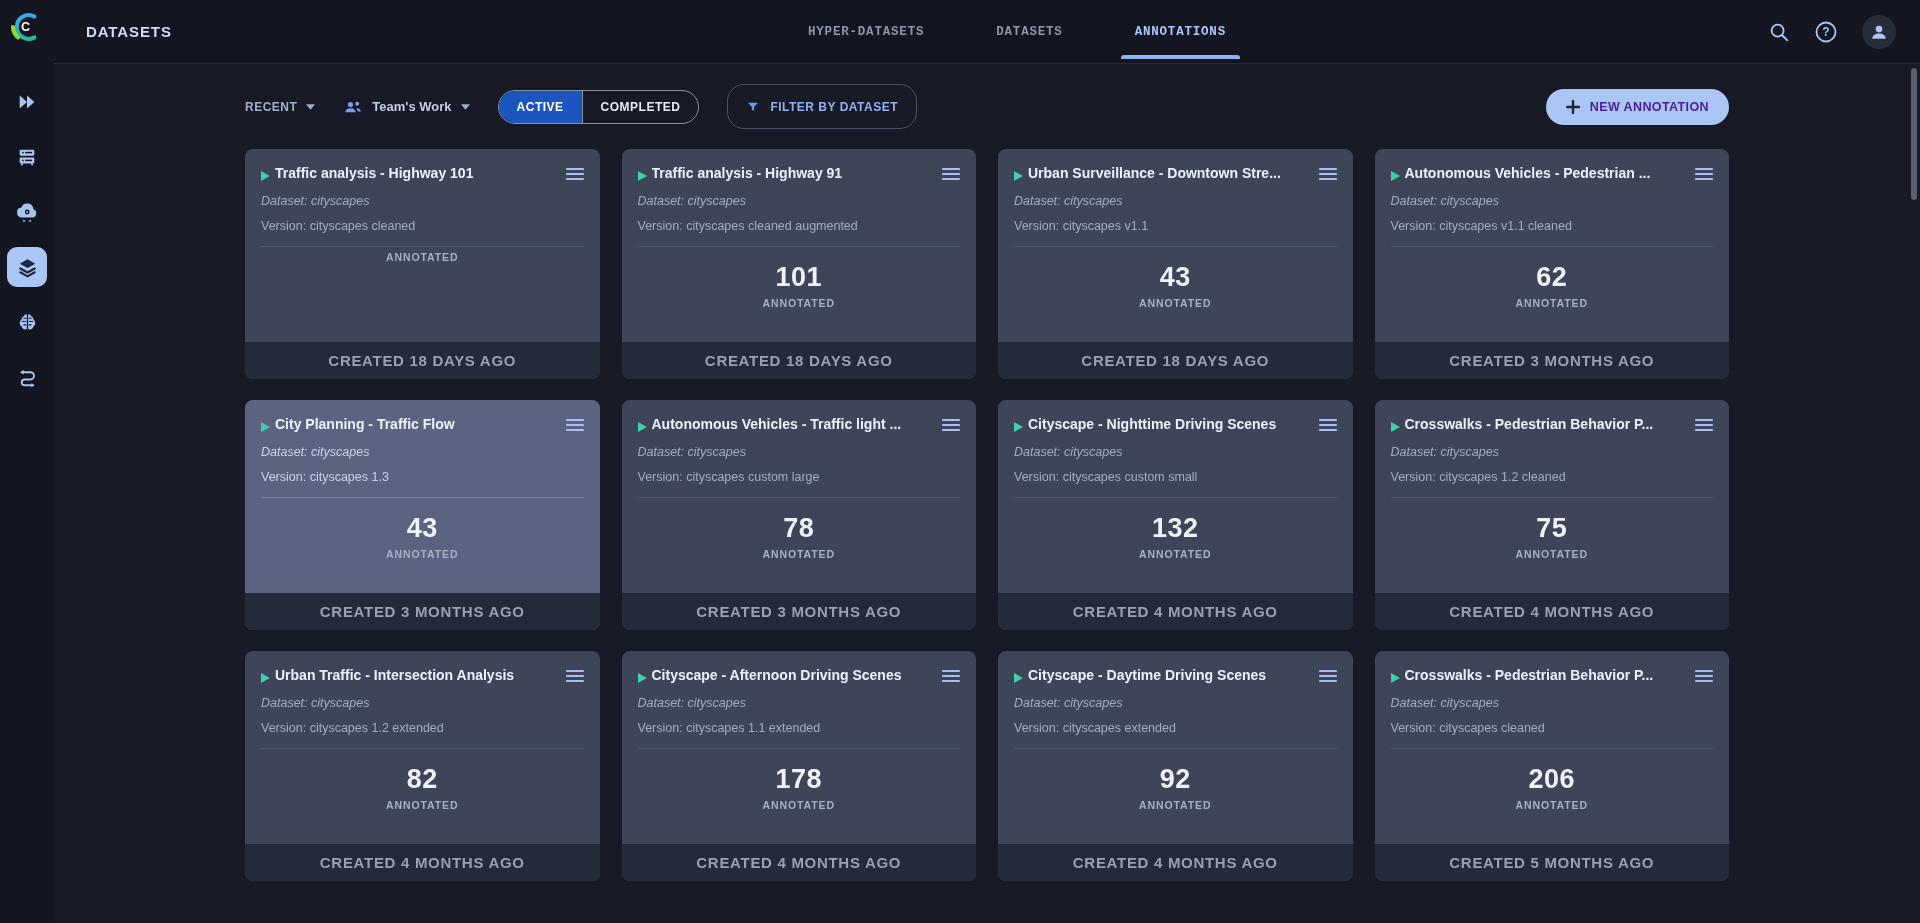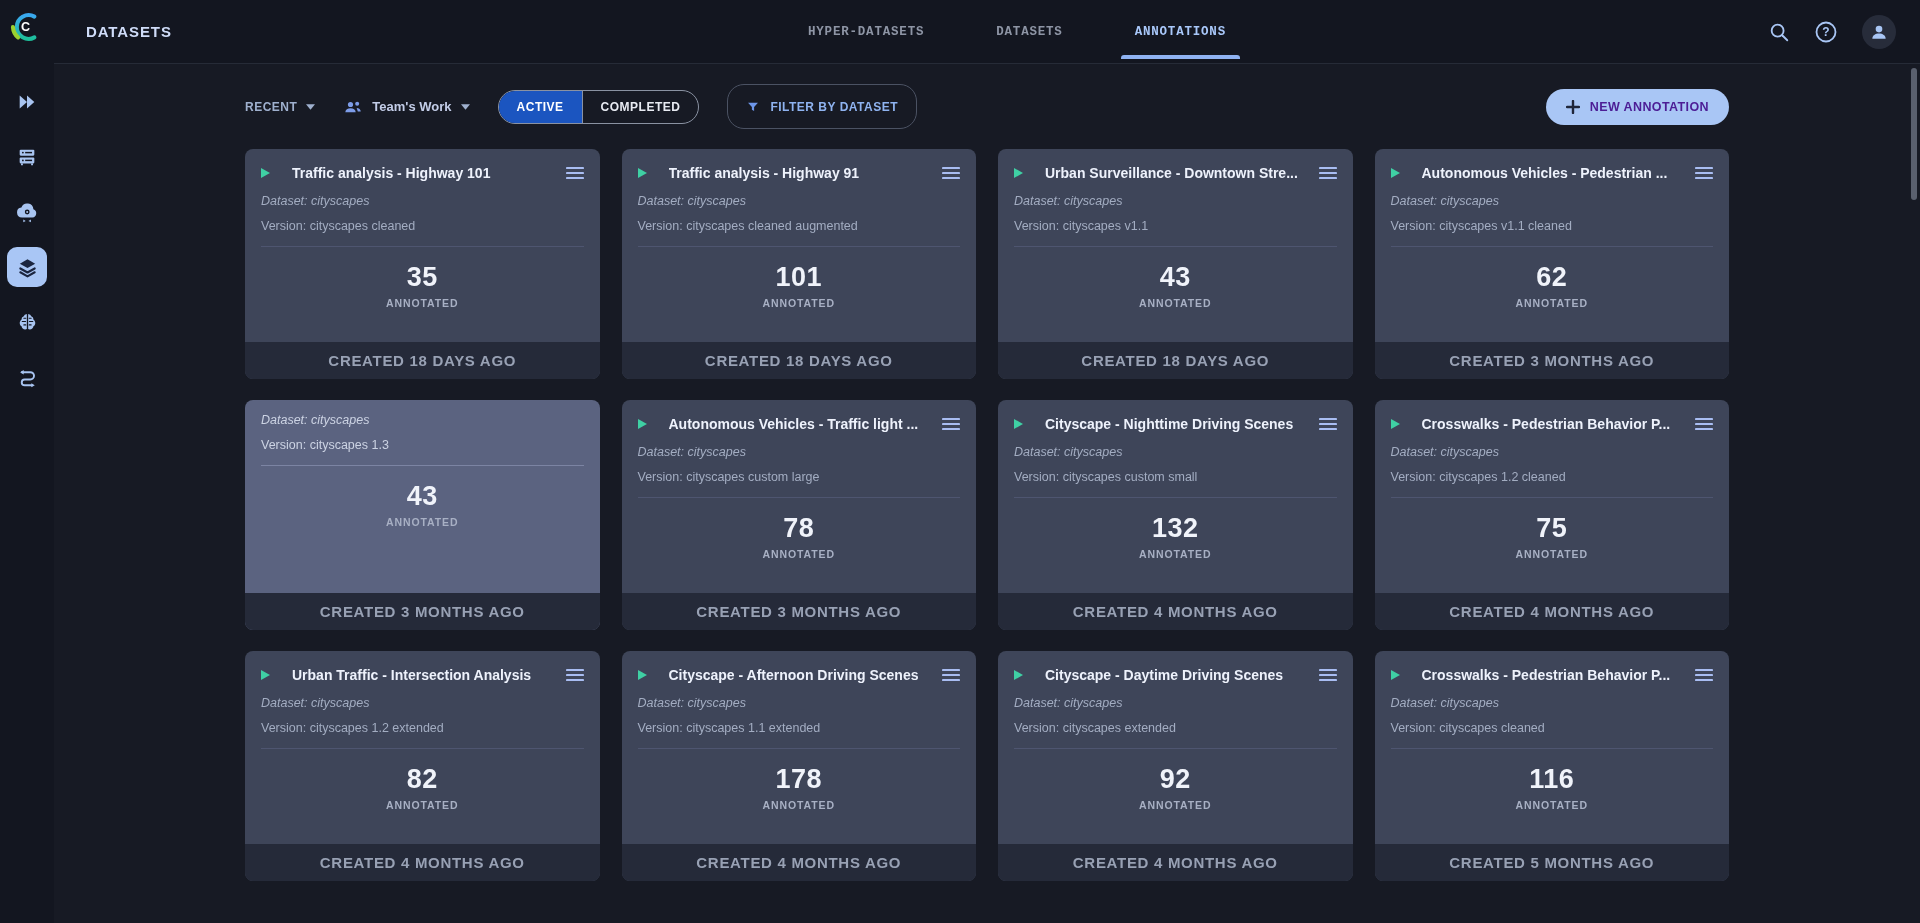--- a/index.html
+++ b/index.html
@@ -37,21 +37,21 @@
   .toggle-opt { display:flex; align-items:center; padding:0 18px; color:#e8ebf2; font-size:12px; font-weight:bold; letter-spacing:.5px; cursor:pointer; }
   .toggle-opt.selected { background:#1b55c0; color:#ffffff; }
   .toggle-opt + .toggle-opt { border-left:1px solid #8a92a2; }
   .filter-dataset { height:45px; border:1px solid #4b5263; border-radius:17px; display:flex; align-items:center; gap:10px; padding:0 18px; color:#8fb3f0; font-size:12px; font-weight:bold; letter-spacing:.5px; cursor:pointer; }
   .new-annotation { margin-left:auto; height:36px; background:#a9c6f5; border:none; border-radius:18px; display:flex; align-items:center; gap:10px; padding:0 20px; color:#4c1d95; font-size:12.5px; font-weight:bold; letter-spacing:.4px; cursor:pointer; }
 
   
   .grid { display:grid; grid-template-columns:repeat(4,1fr); column-gap:22px; row-gap:21px; }
   .card { position:relative; height:230px; background:#3e4559; border-radius:8px; overflow:hidden; cursor:pointer; }
   .card.highlighted { background:#5b6380; }
-  .card-head { display:flex; align-items:center; gap:22px; padding:16px 16px 0; }
+  .card-head { display:flex; align-items:flex-end; gap:5px; padding:16px 16px 0; }
   .play { width:0; height:0; border-left:9px solid #3fd0a4; border-top:5.5px solid transparent; border-bottom:5.5px solid transparent; flex-shrink:0; }
   .card-title { flex:1; color:#eef2fc; font-size:14px; font-weight:bold; white-space:nowrap; overflow:hidden; }
   .menu-btn { display:flex; align-items:center; cursor:pointer; flex-shrink:0; }
   .meta { padding:0 16px; color:#a3adc2; font-size:12.5px; }
   .meta.dataset { margin-top:13px;font-style:italic; }
   .meta.version { margin-top:11px; }
   .card.highlighted .meta { color:#ccd3e3; }
   .card-divider { margin:13px 16px 0; border-top:1px solid #4e5570; }
   .card.highlighted .card-divider { border-color:#7c84a3; }
   .count { margin-top:15px; text-align:center; color:#f0f3fa; font-size:27px; font-weight:bold; letter-spacing:.5px; }
@@ -209,21 +209,20 @@
       <span class="card-title">Traffic analysis - Highway 101</span>
       <span class="menu-btn">
         <svg width="18" height="14" viewBox="0 0 18 14" fill="none" stroke="#a9bdf2" stroke-width="2.2" stroke-linecap="round">
           <path d="M1 2h16M1 7h16M1 12h16"></path>
         </svg>
       </span>
     </div>
     <div class="meta dataset">Dataset: cityscapes</div>
     <div class="meta version">Version: cityscapes cleaned</div>
     <div class="card-divider"></div>
-    <div class="count">35</div>
     <div class="annotated">ANNOTATED</div>
     <div class="card-footer">CREATED 18 DAYS AGO</div>
   </div>
 
   <div class="card">
     <div class="card-head">
       <span class="play"></span>
       <span class="card-title">Traffic analysis - Highway 91</span>
       <span class="menu-btn">
         <svg width="18" height="14" viewBox="0 0 18 14" fill="none" stroke="#a9bdf2" stroke-width="2.2" stroke-linecap="round">
@@ -269,20 +268,29 @@
     </div>
     <div class="meta dataset">Dataset: cityscapes</div>
     <div class="meta version">Version: cityscapes v1.1 cleaned</div>
     <div class="card-divider"></div>
     <div class="count">62</div>
     <div class="annotated">ANNOTATED</div>
     <div class="card-footer">CREATED 3 MONTHS AGO</div>
   </div>
 
   <div class="card highlighted">
+    <div class="card-head">
+      <span class="play"></span>
+      <span class="card-title">City Planning - Traffic Flow</span>
+      <span class="menu-btn">
+        <svg width="18" height="14" viewBox="0 0 18 14" fill="none" stroke="#a9bdf2" stroke-width="2.2" stroke-linecap="round">
+          <path d="M1 2h16M1 7h16M1 12h16"></path>
+        </svg>
+      </span>
+    </div>
     <div class="meta dataset">Dataset: cityscapes</div>
     <div class="meta version">Version: cityscapes 1.3</div>
     <div class="card-divider"></div>
     <div class="count">43</div>
     <div class="annotated">ANNOTATED</div>
     <div class="card-footer">CREATED 3 MONTHS AGO</div>
   </div>
 
   <div class="card">
     <div class="card-head">
@@ -398,21 +406,21 @@
       <span class="card-title">Crosswalks - Pedestrian Behavior P...</span>
       <span class="menu-btn">
         <svg width="18" height="14" viewBox="0 0 18 14" fill="none" stroke="#a9bdf2" stroke-width="2.2" stroke-linecap="round">
           <path d="M1 2h16M1 7h16M1 12h16"></path>
         </svg>
       </span>
     </div>
     <div class="meta dataset">Dataset: cityscapes</div>
     <div class="meta version">Version: cityscapes cleaned</div>
     <div class="card-divider"></div>
-    <div class="count">116</div>
+    <div class="count">206</div>
     <div class="annotated">ANNOTATED</div>
     <div class="card-footer">CREATED 5 MONTHS AGO</div>
   </div>
 </div>
     </div>
   </div>
 </div>
 
 <div class="scroll-thumb"></div>
 

